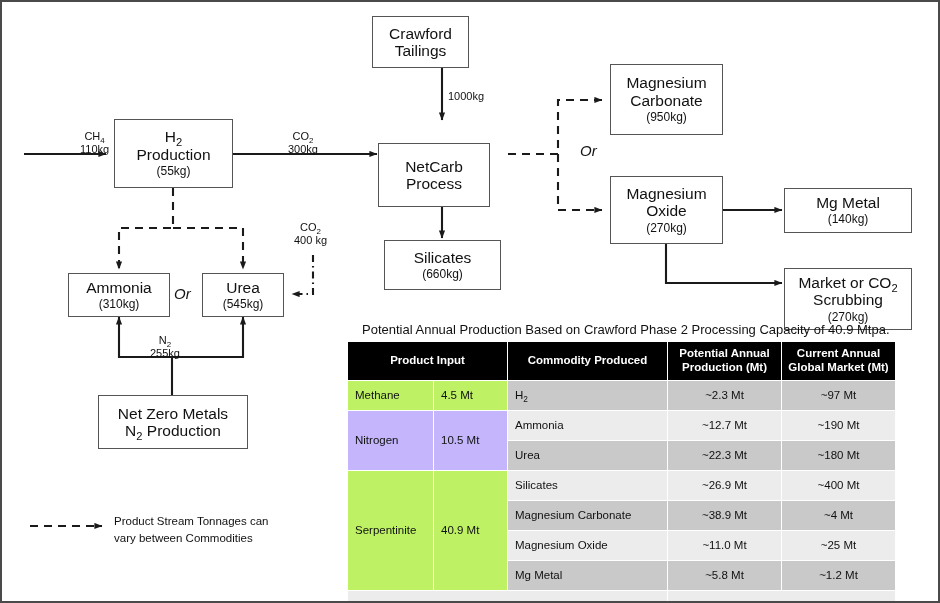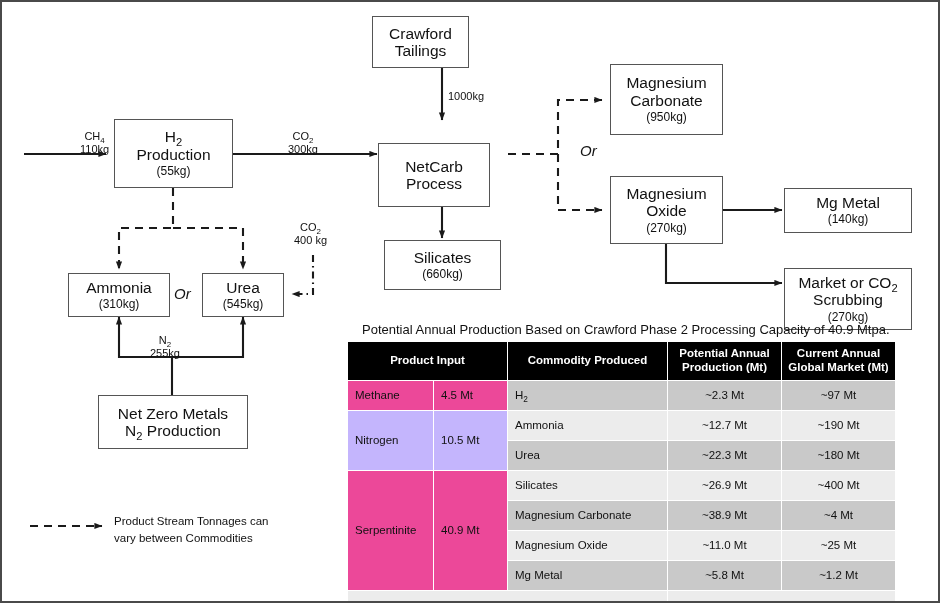--- a/index.html
+++ b/index.html
@@ -21,21 +21,21 @@
   
   #tbl{position:absolute;left:345px;top:339px;width:548px;
        border-collapse:collapse;font-size:11.5px;table-layout:fixed;}
   #tbl th{background:#000;color:#fff;font-size:11.5px;font-weight:bold;
           padding:5px 6px;border:1px solid #fff;text-align:center;
           line-height:1.2;}
   #tbl td{padding:4px 7px;border:1px solid #ffffff;color:#111;
           font-size:11.5px;height:21px;}
   .c-dark{background:#c9c9c9;}
   .c-light{background:#ececec;}
-  .c-in{background:#ec4899;margin-left:20px;}
+  .c-in{background:#bef264;margin-left:20px;}
   .c-in-l{background:#c4b5fd;}
   .num{text-align:center;}
   .tbl-title{position:absolute;left:360px;top:320px;font-size:13px;
              color:#111;white-space:nowrap;}
   .total-row td{background:#ececec;font-weight:bold;font-size:11.5px;
                 border-top:2px solid #222;border-bottom:1px solid #fff;}
   .legend-txt{position:absolute;left:112px;top:511px;font-size:11.5px;
               color:#111;line-height:1.45;}
 </style>
 </head>

